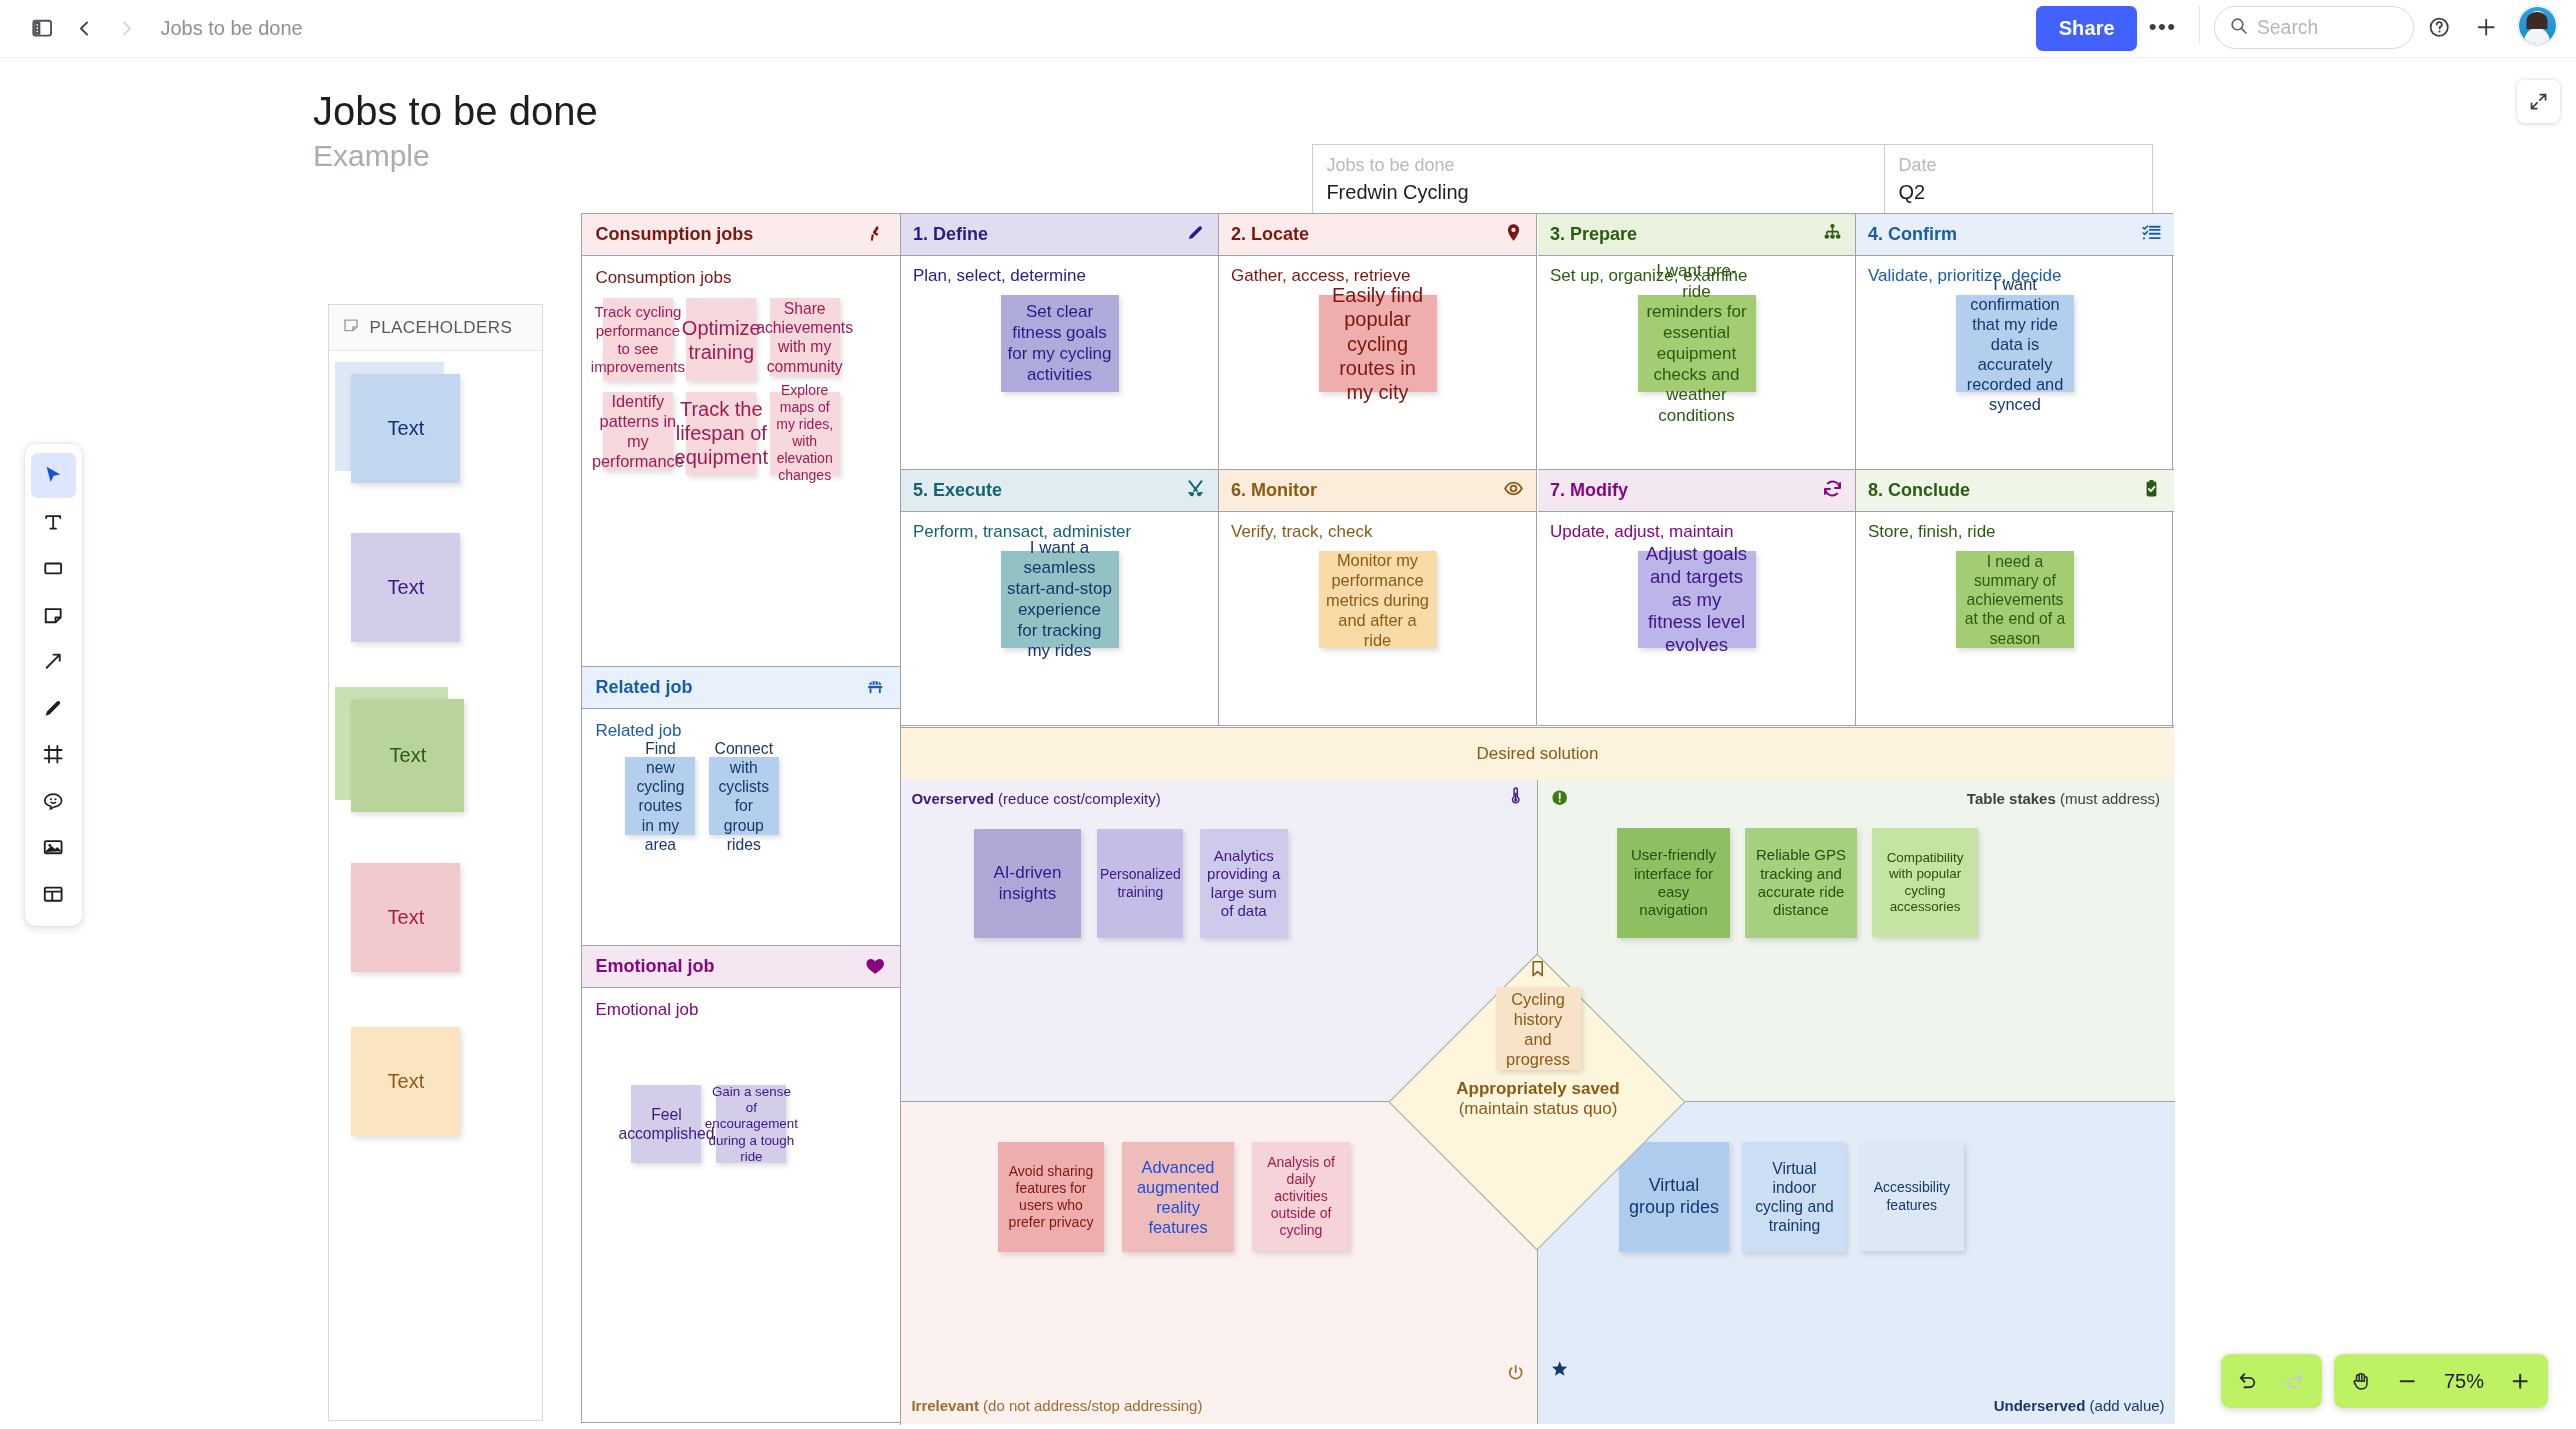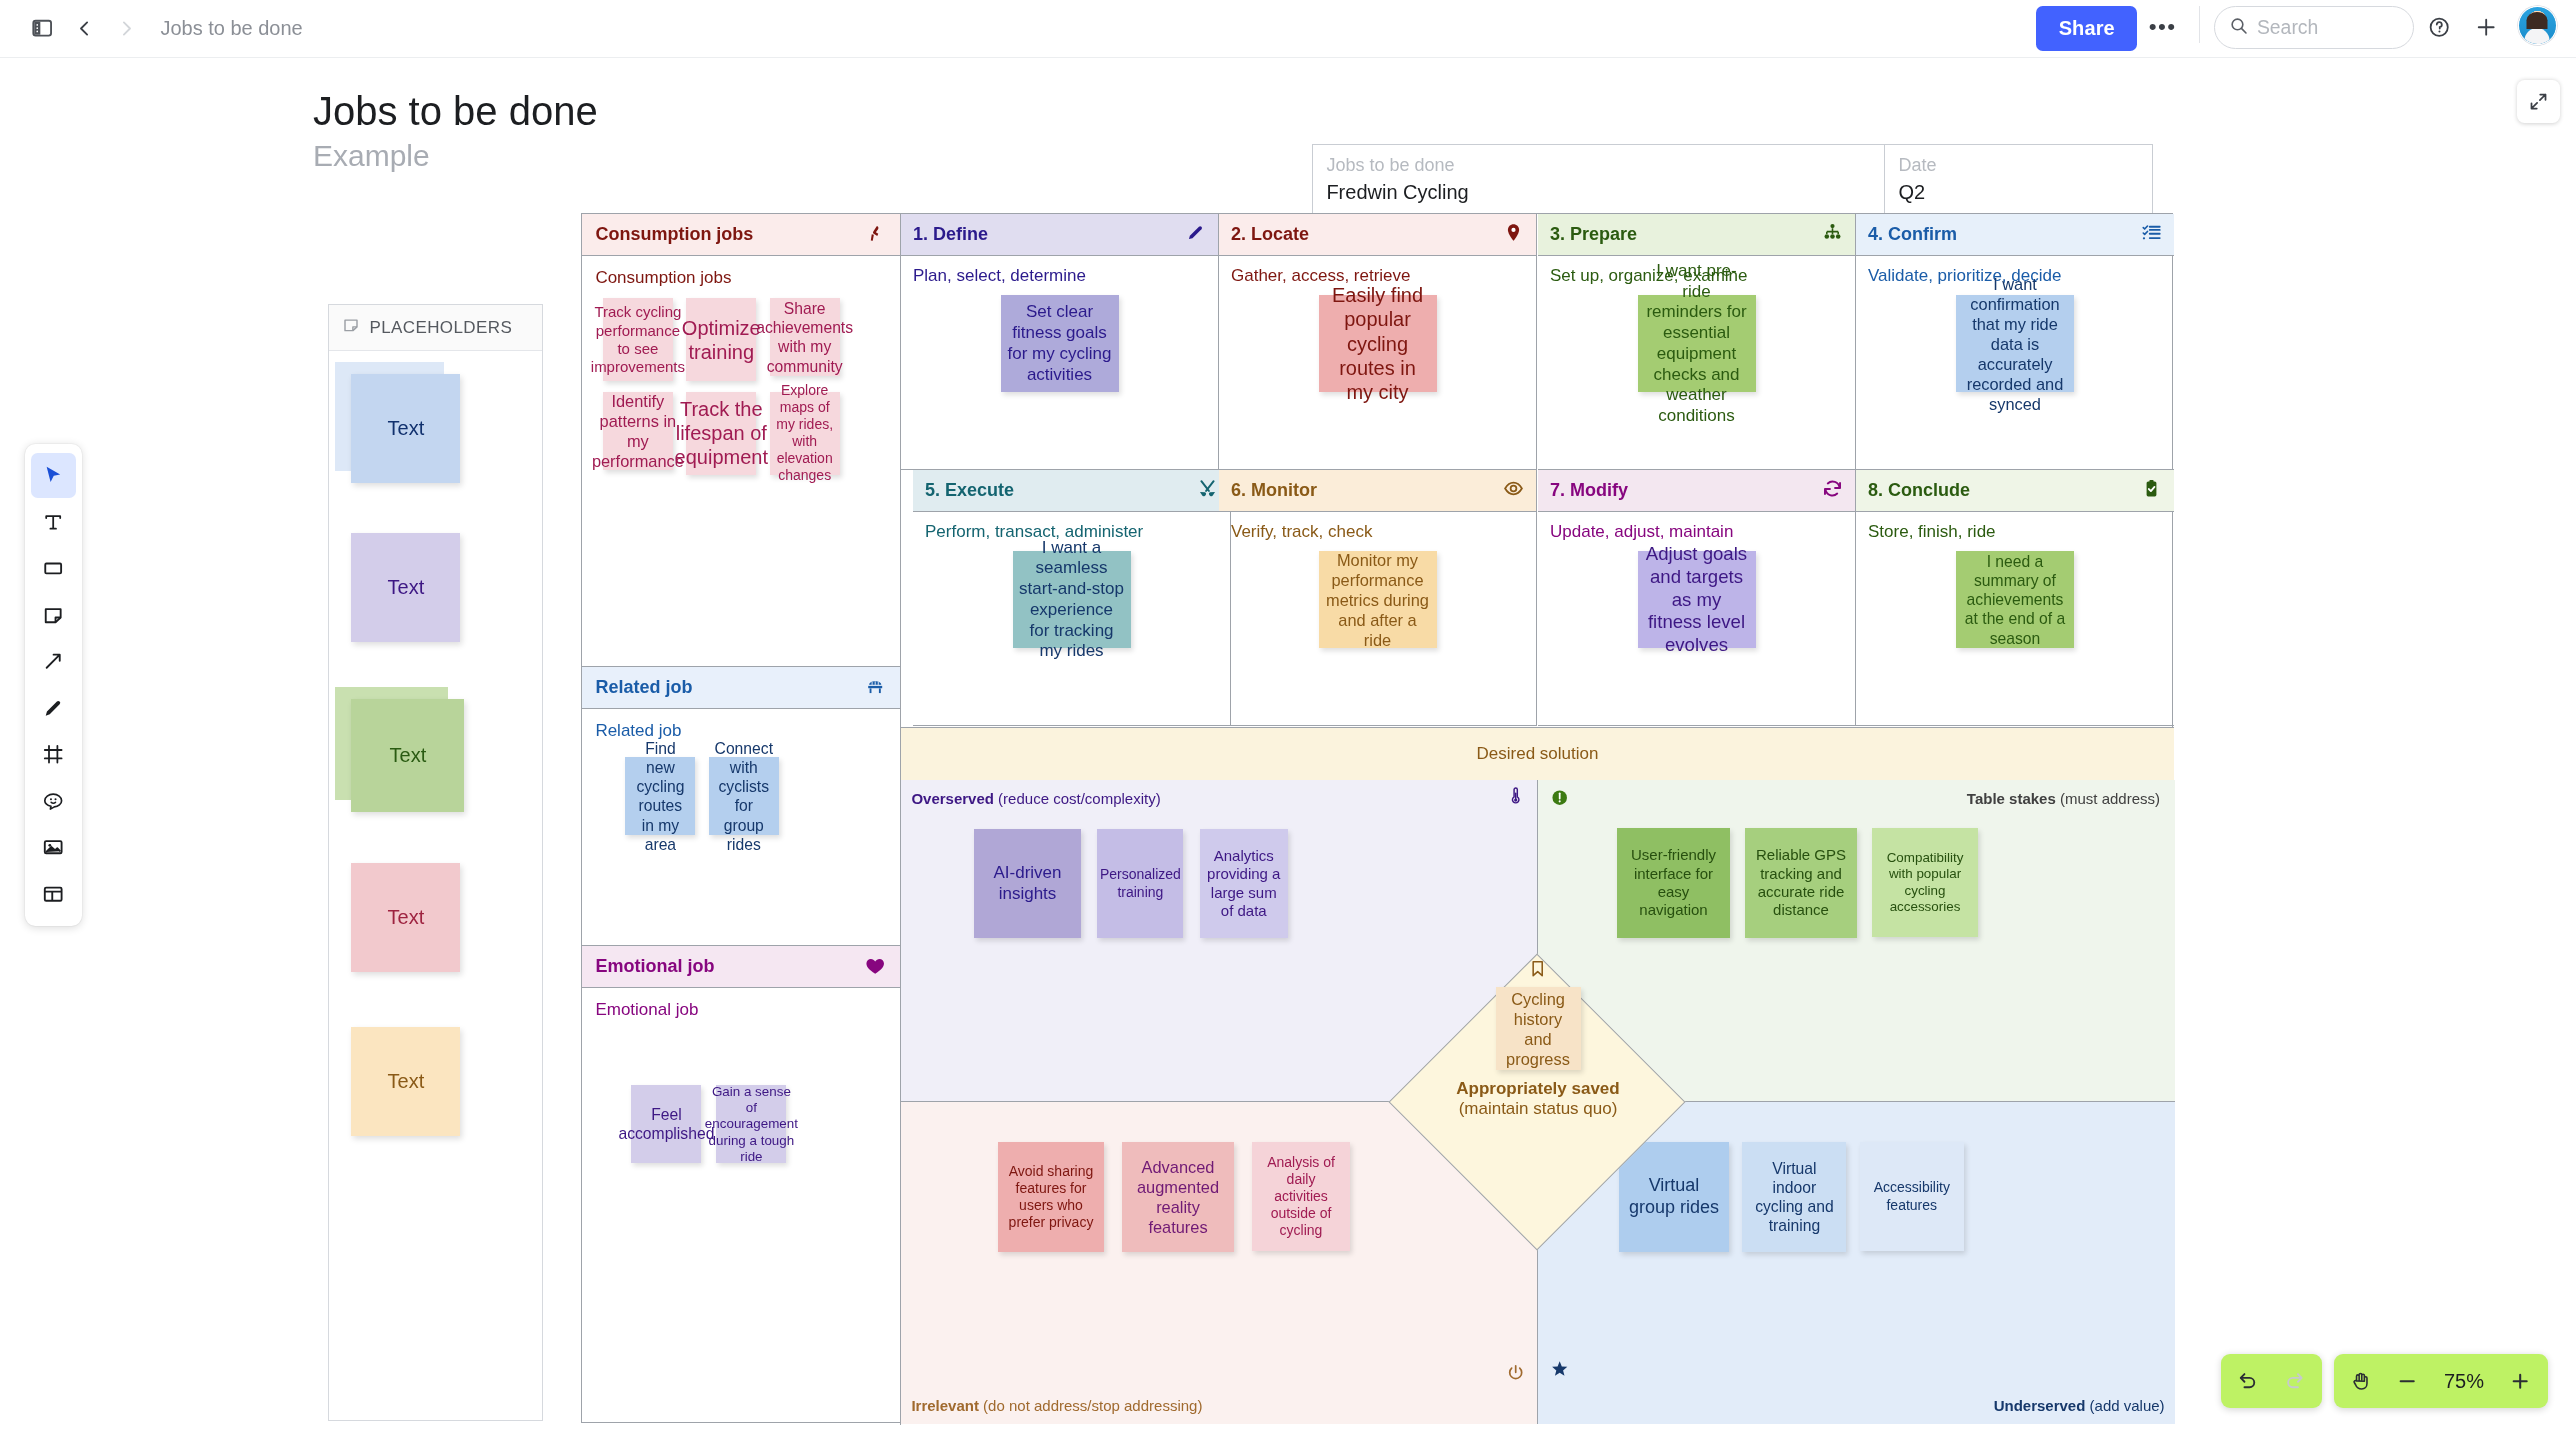--- a/index.html
+++ b/index.html
@@ -465,21 +465,21 @@
                   <path d="M2.6 12.6 L4.2 14.2 L7.4 10.8" stroke="#1a5ca8" stroke-width="1.9" fill="none" stroke-linecap="round" stroke-linejoin="round"></path>
                   <circle cx="3.4" cy="18.6" r="1.3" fill="#1a5ca8"></circle>
                   <path d="M10 5.4 H21.4 M10 9 H21.4 M10 13.4 H21.4 M10 18.4 H21.4" stroke="#1a5ca8" stroke-width="2.1" stroke-linecap="round"></path>
                 </svg></span>
        </div>
        <div class="job-sub" style="color:#1a5ca8;">Validate, prioritize, decide</div>
        <div class="job-note-wrap">
          <div class="note" style="width:118px;height:97px;background:#b4cfee;color:#16386b;font-size:16.4px;">I want confirmation that my ride data is accurately recorded and synced</div>
        </div>
           </div>
-          <div class="jobcell" style="left: 12px; top: 256px; width: 318px; height: 256px; border-right: 0.7px solid rgb(158, 163, 170); border-bottom: 0.7px solid rgb(158, 163, 170);">
+          <div class="jobcell" style="left: 0px; top: 256px; width: 318px; height: 256px; border-right: 0.7px solid rgb(158, 163, 170); border-bottom: 0.7px solid rgb(158, 163, 170);">
             <div class="job-head" style="background:#e0ecf0;color:#146470;">
          <span>5. Execute</span>
          <span class="ic"><svg width="21" height="21" viewBox="0 0 24 24">
                   <path d="M5 3.6 L13.6 14.8 M19 3.6 L10.4 14.8" stroke="#146470" stroke-width="2.2" stroke-linecap="round"></path>
                   <path d="M14.8 16.4 a2.4 2.4 0 1 0 3.6 3 L20.6 16 Z" fill="#146470"></path>
                   <path d="M9.2 16.4 a2.4 2.4 0 1 1 -3.6 3 L3.4 16 Z" fill="#146470"></path>
                 </svg></span>
        </div>
        <div class="job-sub" style="color:#146470;">Perform, transact, administer</div>
        <div class="job-note-wrap">
@@ -562,21 +562,21 @@
             </div>
           </div>
           <div class="quad" style="left: 0px; top: 322px; width: 637px; height: 322px; background: rgb(251, 241, 239); border-right: 0.7px solid rgb(158, 163, 170);">
             <div class="quad-label" style="left:10.4px;bottom:10.4px;color:#a06a2e;"><b>Irrelevant</b> (do not address/stop addressing)</div>
      <div style="position:absolute;right:12px;bottom:39px;"><svg width="19.4" height="19.4" viewBox="0 0 24 24">
                 <path d="M12 3.4 V11.6" stroke="#a06a2e" stroke-width="2.1" stroke-linecap="round"></path>
                 <path d="M7 6.4 a7.4 7.4 0 1 0 10 0" fill="none" stroke="#a06a2e" stroke-width="2.1" stroke-linecap="round"></path>
               </svg></div>
      <div id="q3-notes" style="position:absolute;left:97px;top:40px;display:flex;gap:18px;align-items:flex-start;">
               <div class="note" style="width: 106px; height: 110px; background: rgb(238, 174, 174); color: rgb(126, 22, 16); font-size: 14px;">Avoid sharing features for users who prefer privacy</div>
-              <div class="note" style="width: 112px; height: 110px; background: rgb(239, 188, 188); color: #701a75; font-size: 16.4px;">Advanced augmented reality features</div>
+              <div class="note" style="width: 112px; height: 110px; background: rgb(239, 188, 188); color: #1d4ed8; font-size: 16.4px;">Advanced augmented reality features</div>
               <div class="note" style="width: 98px; height: 109px; background: rgb(245, 211, 216); color: rgb(160, 27, 82); font-size: 14px;">Analysis of daily activities outside of cycling</div>
             </div>
           </div>
           <div class="quad" style="left: 637px; top: 322px; width: 637px; height: 322px; background: rgb(226, 236, 249);">
             <div class="quad-label" style="right:10.4px;bottom:10.4px;color:#16386b;"><b>Underserved</b> (add value)</div>
      <div style="position:absolute;left:12px;bottom:43px;"><svg width="19.4" height="19.4" viewBox="0 0 24 24">
                 <path d="M12 2.8 L14.6 9.2 L21.4 9.7 L16.2 14.1 L17.9 20.8 L12 17.1 L6.1 20.8 L7.8 14.1 L2.6 9.7 L9.4 9.2 Z" fill="#16386b"></path>
               </svg></div>
      <div id="q4-notes" style="position:absolute;left:81px;top:40px;display:flex;gap:13.4px;align-items:flex-start;">
               <div class="note" style="width: 110px; height: 110px; background: rgb(174, 205, 238); color: rgb(22, 56, 107); font-size: 18px;">Virtual group rides</div>

